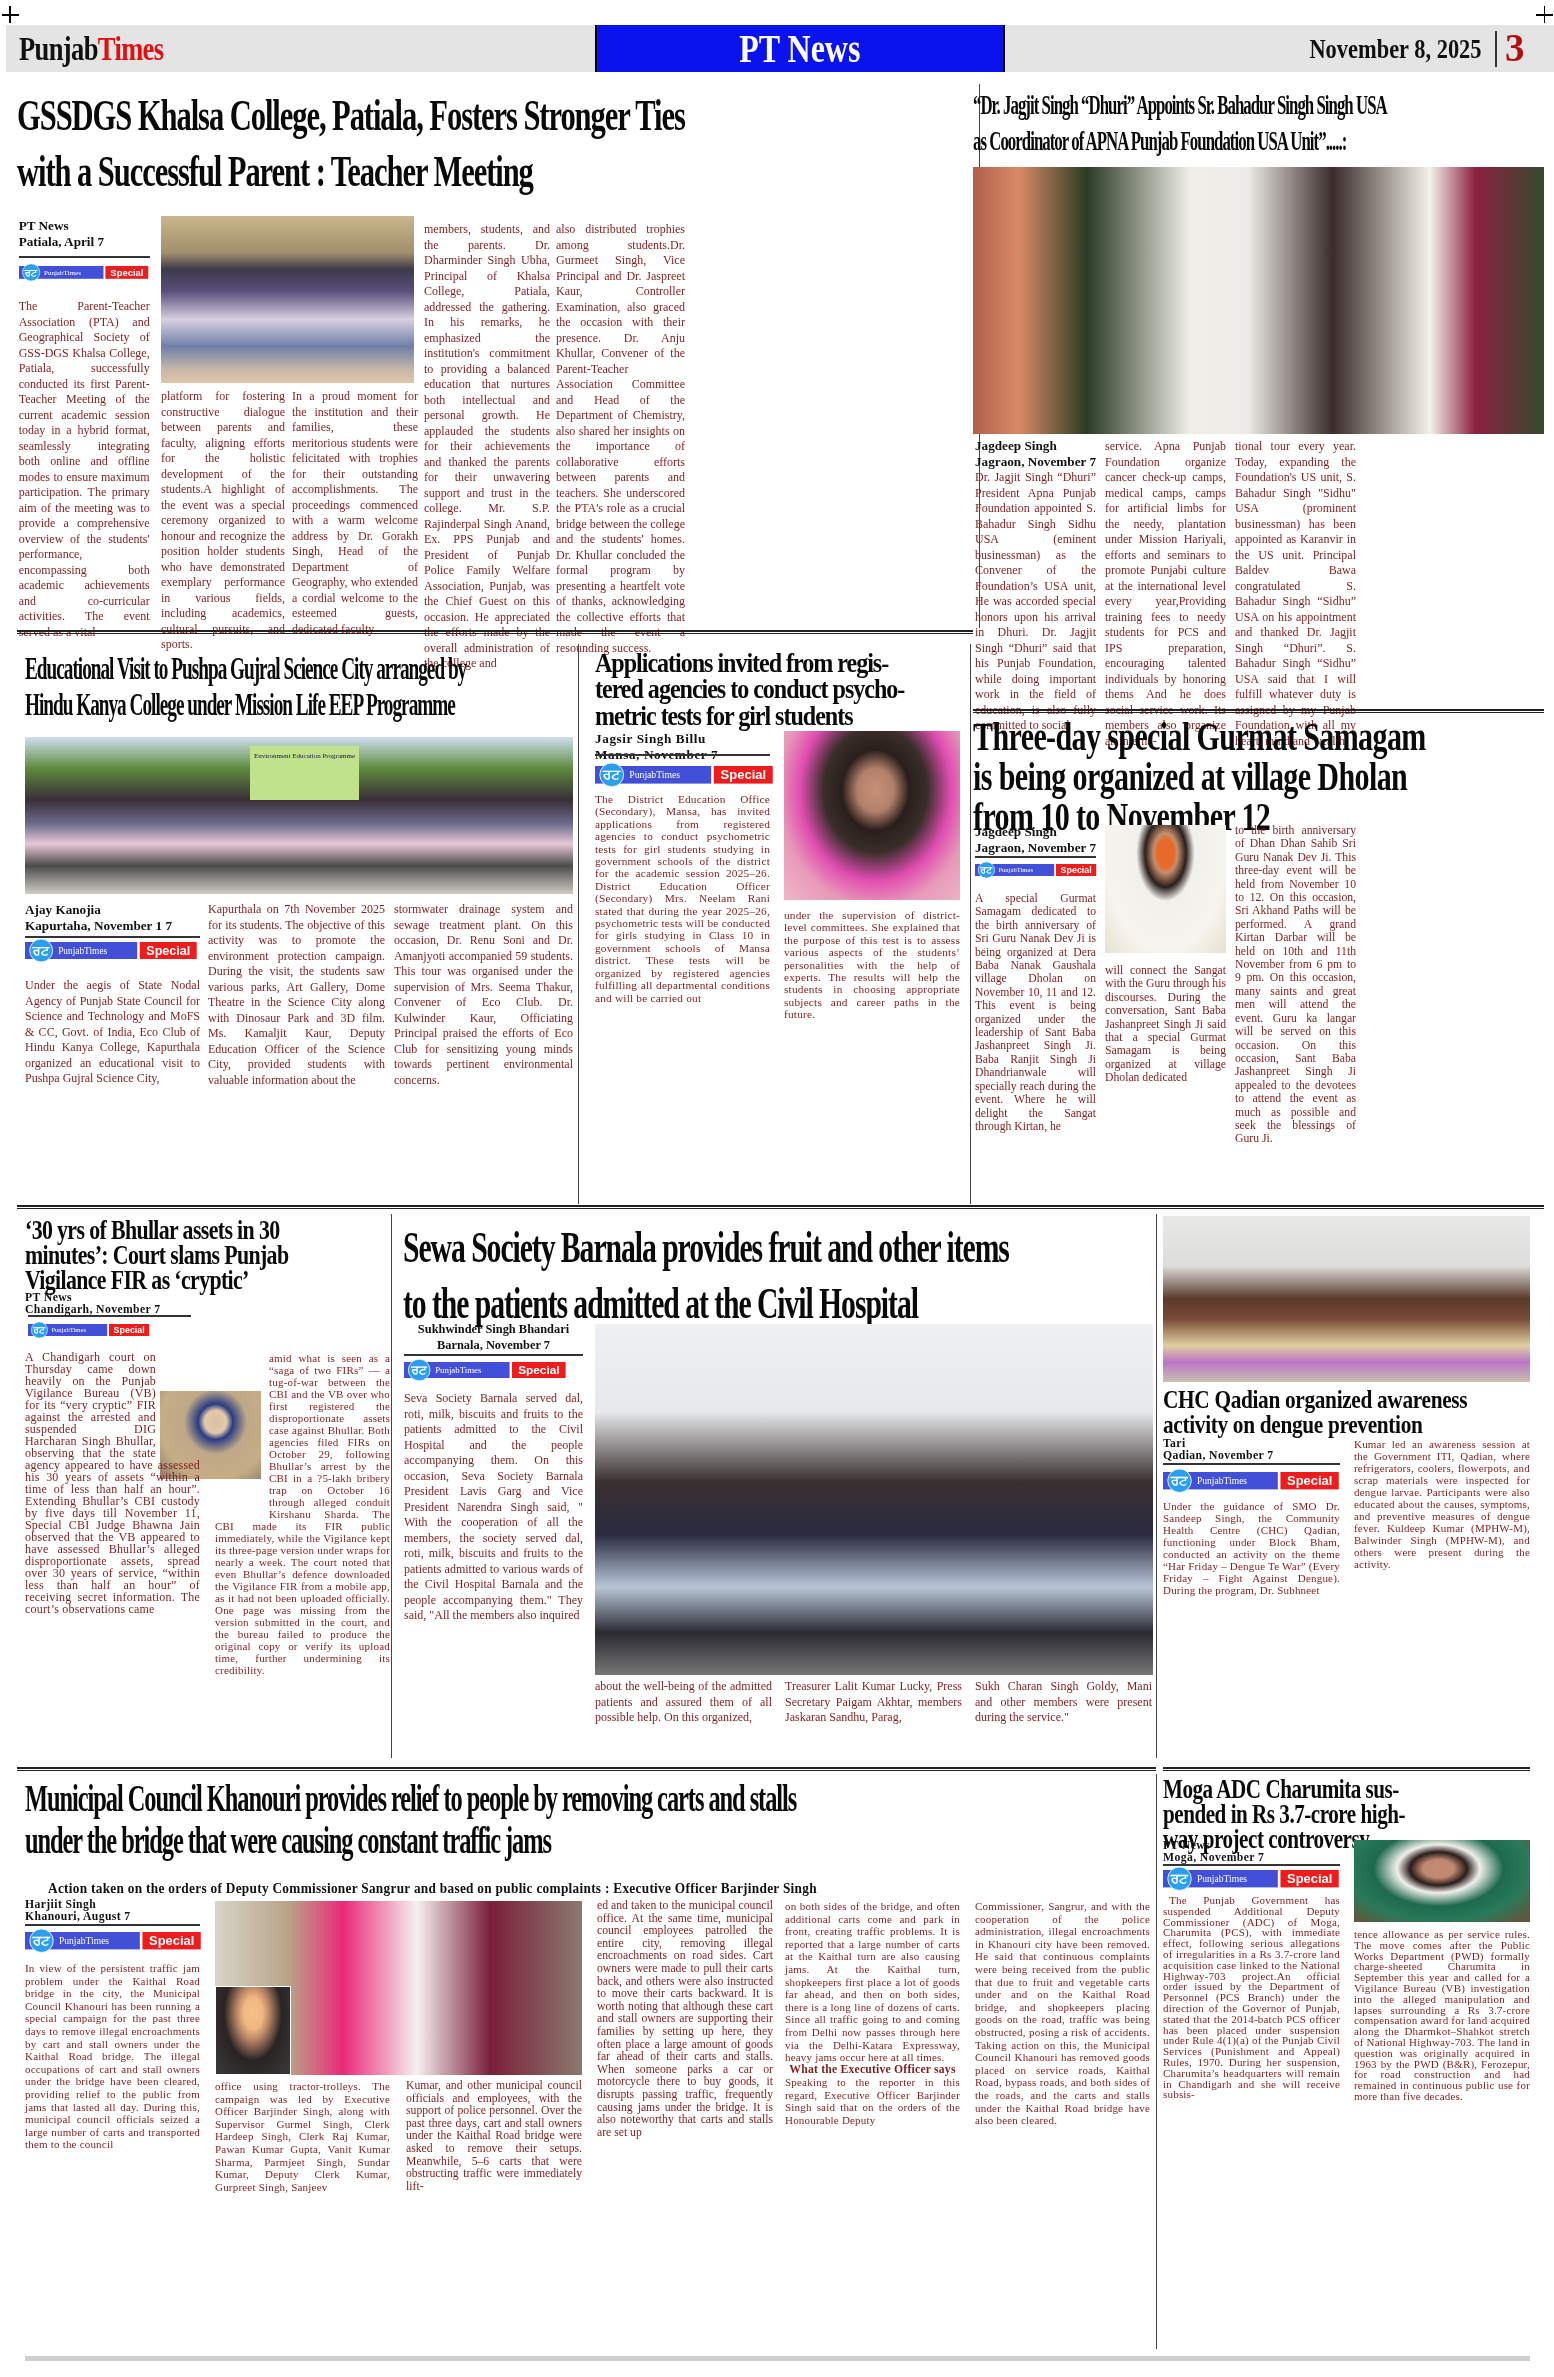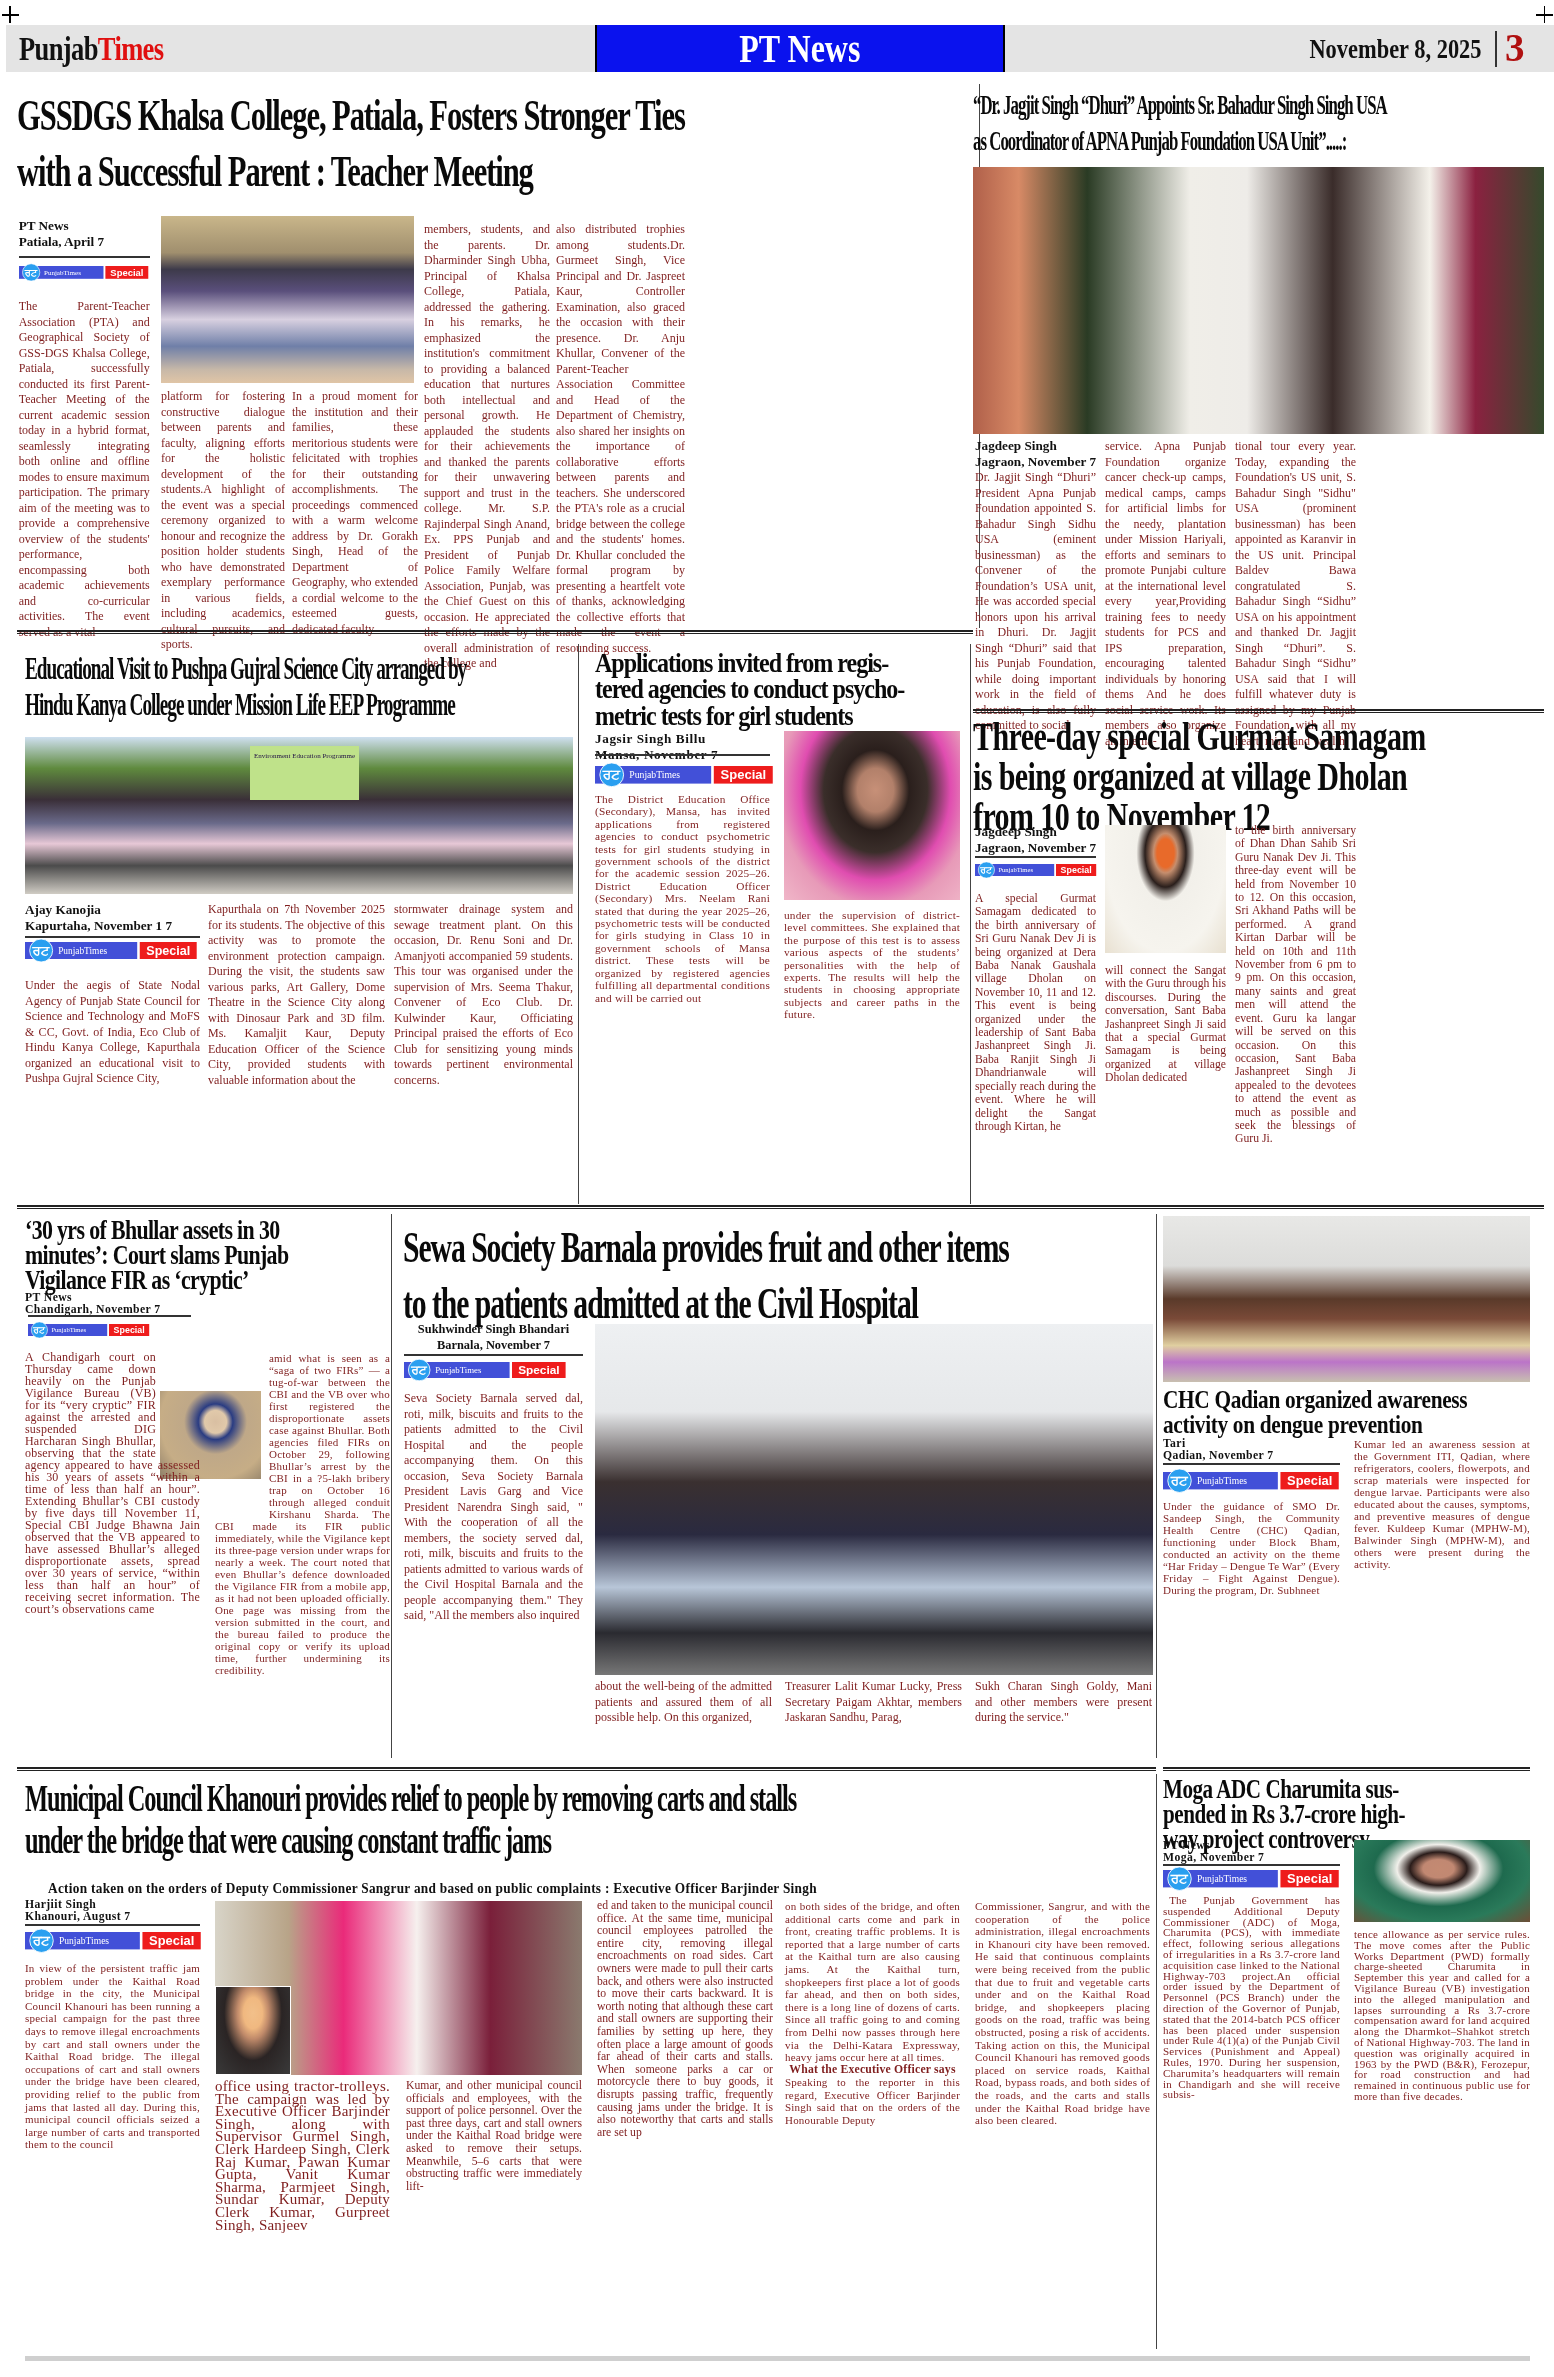--- a/index.html
+++ b/index.html
@@ -262,21 +262,21 @@
   <div class="logo">
       <span class="circ">ਰਟ</span>
       <span class="txt">PunjabTimes</span>
     </div>
   <div class="special">Special</div>
 </div>
 <div class="abs col col-wide" style="left:25px;top:1962px;width:175px;font-size:11px;line-height:12.6px;">In view of the persistent traffic jam problem under the Kaithal Road bridge in the city, the Municipal Council Khanouri has been running a special campaign for the past three days to remove illegal encroachments by cart and stall owners under the Kaithal Road bridge. The illegal occupations of cart and stall owners under the bridge have been cleared, providing relief to the public from jams that lasted all day. During this, municipal council officials seized a large number of carts and transported them to the council</div>
 <div class="photo" style="left:215px;top:1901px;width:367px;height:174px;background:linear-gradient(90deg,#d8d4c8 0%,#b8a488 20%,#ea2a7a 35%,#f6f0ee 55%,#7a1f3a 75%,#8a7a6e 100%);">
   <div class="abs" style="left:0;top:85px;width:76px;height:89px;background:radial-gradient(ellipse at 50% 30%,#f2c08a 0%,#f0b880 18%,#c08a6a 30%,#2a2424 55%,#3a3a3a 100%);border:0.8px solid #fff;"></div>
 </div>
-<div class="abs col col-wide" style="left:215px;top:2080px;width:175px;font-size:15px;line-height:12.6px;">office using tractor-trolleys. The campaign was led by Executive Officer Barjinder Singh, along with Supervisor Gurmel Singh, Clerk Hardeep Singh, Clerk Raj Kumar, Pawan Kumar Gupta, Vanit Kumar Sharma, Parmjeet Singh, Sundar Kumar, Deputy Clerk Kumar, Gurpreet Singh, Sanjeev</div>
+<div class="abs col col-wide" style="left:215px;top:2080px;width:175px;font-size:11px;line-height:12.6px;">office using tractor-trolleys. The campaign was led by Executive Officer Barjinder Singh, along with Supervisor Gurmel Singh, Clerk Hardeep Singh, Clerk Raj Kumar, Pawan Kumar Gupta, Vanit Kumar Sharma, Parmjeet Singh, Sundar Kumar, Deputy Clerk Kumar, Gurpreet Singh, Sanjeev</div>
 <div class="abs col" style="left:406px;top:2080px;width:176px;font-size:11.7px;line-height:12.6px;">Kumar, and other municipal council officials and employees, with the support of police personnel. Over the past three days, cart and stall owners under the Kaithal Road bridge were asked to remove their setups. Meanwhile, 5–6 carts that were obstructing traffic were immediately lift-</div>
 <div class="abs col" style="left:597px;top:1900px;width:176px;font-size:11.7px;line-height:12.6px;">ed and taken to the municipal council office. At the same time, municipal council employees patrolled the entire city, removing illegal encroachments on road sides. Cart owners were made to pull their carts back, and others were also instructed to move their carts backward. It is worth noting that although these cart and stall owners are supporting their families by setting up here, they often place a large amount of goods far ahead of their carts and stalls. When someone parks a car or motorcycle there to buy goods, it disrupts passing traffic, frequently causing jams under the bridge. It is also noteworthy that carts and stalls are set up</div>
 <div class="abs col col-wide" style="left:785px;top:1900px;width:175px;font-size:11px;line-height:12.6px;">
   <div>on both sides of the bridge, and often additional carts come and park in front, creating traffic problems. It is reported that a large number of carts at the Kaithal turn are also causing jams. At the Kaithal turn, shopkeepers first place a lot of goods far ahead, and then on both sides, there is a long line of dozens of carts. Since all traffic going to and coming from Delhi now passes through here via the Delhi-Katara Expressway, heavy jams occur here at all times.</div>
   <div style="text-align:center;font-weight:bold;font-size:11.7px;line-height:12.4px;">What the Executive Officer says</div>
   <div>Speaking to the reporter in this regard, Executive Officer Barjinder Singh said that on the orders of the Honourable Deputy</div>
 </div>
 <div class="abs col col-wide" style="left:975px;top:1900px;width:175px;font-size:11px;line-height:12.6px;">Commissioner, Sangrur, and with the cooperation of the police administration, illegal encroachments in Khanouri city have been removed. He said that continuous complaints were being received from the public that due to fruit and vegetable carts under and on the Kaithal Road bridge, and shopkeepers placing goods on the road, traffic was being obstructed, posing a risk of accidents. Taking action on this, the Municipal Council Khanouri has removed goods placed on service roads, Kaithal Road, bypass roads, and both sides of the roads, and the carts and stalls under the Kaithal Road bridge have also been cleared.</div>
 
 <div class="vline" style="left:1156px;top:1774px;height:575px;"></div>

